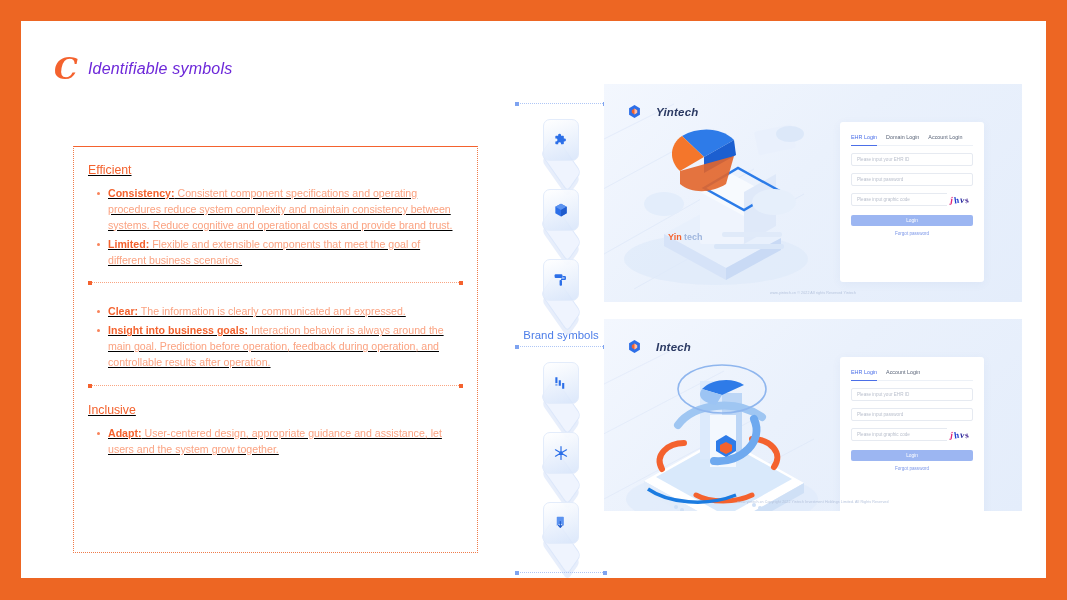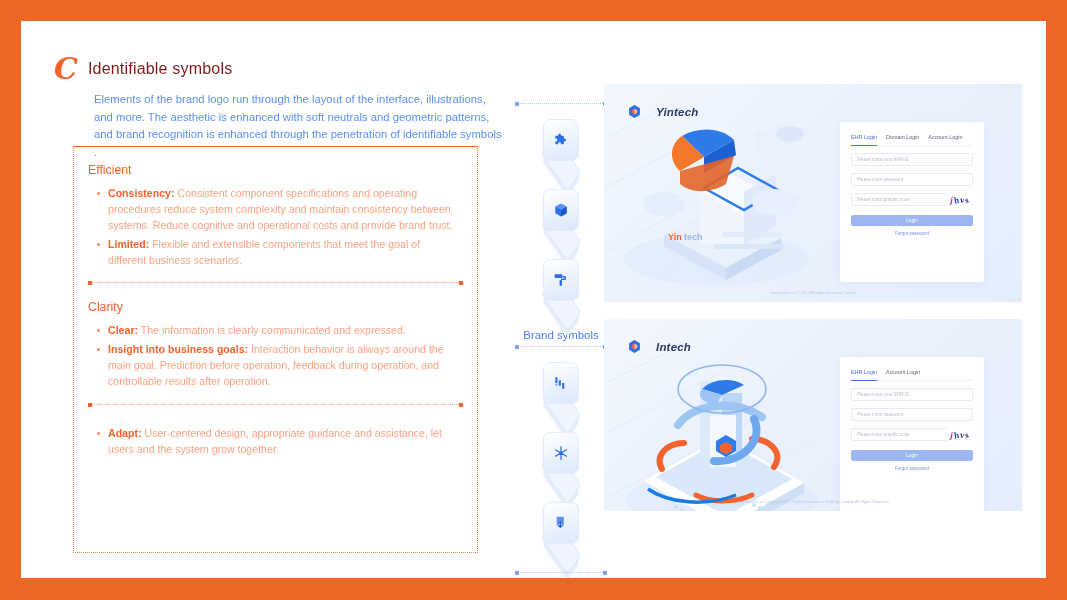--- a/index.html
+++ b/index.html
@@ -15,38 +15,39 @@
 
   
   .hdr{position:absolute;left:33px;top:35px;width:460px;}
   .hdr-row{display:flex;align-items:flex-start;}
   .hdr-letter{
     font-family:"DejaVu Serif","Liberation Serif",serif;
     font-style:italic;font-weight:700;font-size:30px;color:#F4622E;
     line-height:1;margin-right:10px;margin-top:-2px;
   }
   .hdr-title{
-    font-size:16px;color:#7f1d1d;font-weight:400;
+    font-style:italic;font-size:16px;color:#6d28d9;font-weight:400;
     letter-spacing:.2px;line-height:1.2;padding-top:3px;
   }
   .hdr-body{
     margin-left:40px;margin-top:7px;
     font-size:11.3px;line-height:1.55;color:#5B8FF0;
     width:410px;
   }
 
   
   .card{
     position:absolute;left:52px;top:125px;width:405px;height:407px;
     border-left:1px dotted #F07C4A;
     border-right:1px dotted #F07C4A;
     border-bottom:1px dotted #F07C4A;
     border-top:1.4px solid #F4622E;
     box-sizing:border-box;
     padding:0 14px;
+    text-decoration:underline;
   }
   .sect{padding-top:16px;}
   .sect-title{
     font-size:12.3px;color:#F4622E;margin:0 0 9px 0;font-weight:400;
   }
   .bullets{margin:4px;padding:0;list-style:none;}
   .bullets li{
     position:relative;padding-left:16px;margin-bottom:3px;
     font-size:10.6px;line-height:1.5;color:#FBA382;
   }
@@ -163,41 +164,40 @@
 </head>
 <body>
 
 <div class="page">
 
   <div class="hdr">
     <div class="hdr-row">
       <div class="hdr-letter">C</div>
       <div class="hdr-title">Identifiable symbols</div>
     </div>
-    <div class="hdr-body">Elements of the brand logo run through the layout of the interface, illustrations, and more. The aesthetic is enhanced with soft neutrals and geometric patterns, and brand recognition is enhanced through the penetration of identifiable symbols .</div>
   </div>
 
   <div class="card" id="card">
       <div class="sect">
         <div class="sect-title">Efficient</div>
         <ul class="bullets">
           <li><b>Consistency:</b><span> Consistent component specifications and operating procedures reduce system complexity and maintain consistency between systems. Reduce cognitive and operational costs and provide brand trust.</span></li>
           <li><b>Limited:</b><span> Flexible and extensible components that meet the goal of different business scenarios.</span></li>
         </ul>
       </div>
       <div class="divider"></div>
       <div class="sect">
-        <div class="sect-title">Clarity</div>
         <ul class="bullets">
           <li><b>Clear:</b><span> The information is clearly communicated and expressed.</span></li>
           <li><b>Insight into business goals:</b><span> Interaction behavior is always around the main goal. Prediction before operation, feedback during operation, and controllable results after operation.</span></li>
         </ul>
       </div>
       <div class="divider"></div>
       <div class="sect">
+        <div class="sect-title">Inclusive</div>
         <ul class="bullets">
           <li><b>Adapt:</b><span> User-centered design, appropriate guidance and assistance, let users and the system grow together.</span></li>
         </ul>
       </div>
     </div>
 
   <div class="mid">
     <div class="dot-rule"></div>
     <div class="sym-stack" id="sym-top">
         <div class="sym">

